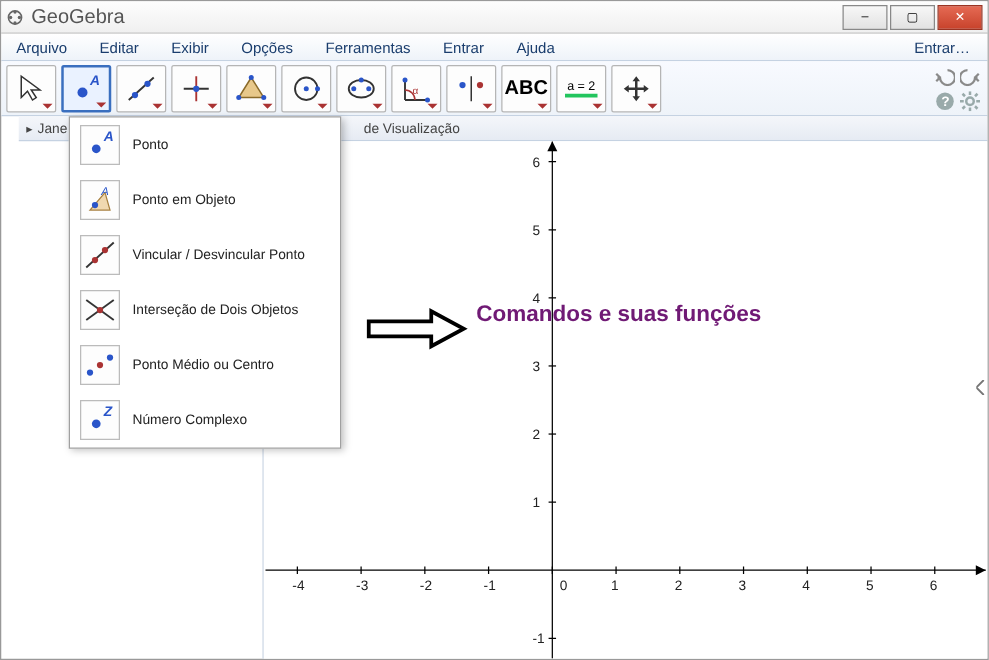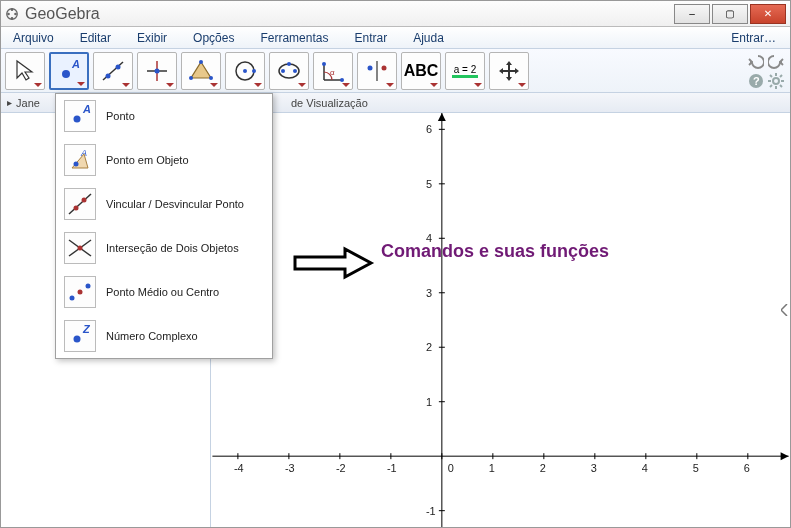--- a/index.html
+++ b/index.html
@@ -21,21 +21,21 @@
   .toolbar { height: 44px; background: linear-gradient(#f8faff,#eef3f9); border-bottom: 1px solid #c5d2e2; display: flex; align-items: center; padding: 2px 4px; gap: 4px; position: relative; }
   .tool-btn { width: 40px; height: 38px; background: #fdfdfd; border: 1px solid #b5b5b5; border-radius: 2px; display: flex; align-items: center; justify-content: center; position: relative; cursor: pointer; }
   .tool-btn.selected { border: 2px solid #3a6fbf; background: #eaf2ff; }
   .tool-drop { position: absolute; right: 2px; bottom: 2px; width: 0; height: 0; border-left: 4px solid transparent; border-right: 4px solid transparent; border-top: 4px solid #a33; }
   .toolbar-right { position: absolute; right: 6px; top: 4px; display: flex; gap: 4px; flex-direction: column; align-items: flex-end; }
   .tr-row { display: flex; gap: 4px; }
   .tr-icon { width: 16px; height: 16px; display: inline-block; cursor: pointer; }
   
   .content { position: absolute; top: 92px; left: 0; right: 0; bottom: 0; }
   .panel-header { height: 20px; background: linear-gradient(#f4f6fa,#e6ebf3); border-bottom: 1px solid #c5d2e2; display: flex; align-items: center; font-size: 11px; padding: 0 6px; color: #444; }
-  .left-panel { position: absolute; left: 0; top: 0; width: 210px; bottom: 0; border-right: 1px solid #c5d2e2; }
+  .left-panel { position: absolute; left: 0; top: 0; width: 210px; bottom: 0; border-right: 1px solid #c5d2e2; padding-left: 14px; }
   .left-panel .panel-header::before { content: "▸"; margin-right: 4px; font-size: 10px; }
   .right-panel { position: absolute; left: 210px; top: 0; right: 0; bottom: 0; }
   .right-panel .panel-header { padding-left: 80px; }
   
   .graph-area { position: relative; width: 100%; height: calc(100% - 20px); background: #fff; overflow: hidden; }
   .graph-svg { width: 100%; height: 100%; }
   .axis-line { stroke: #000; stroke-width: 1; }
   .tick-label { font-size: 11px; fill: #222; font-family: Arial; }
   .tick { stroke: #000; stroke-width: 1; }
   

